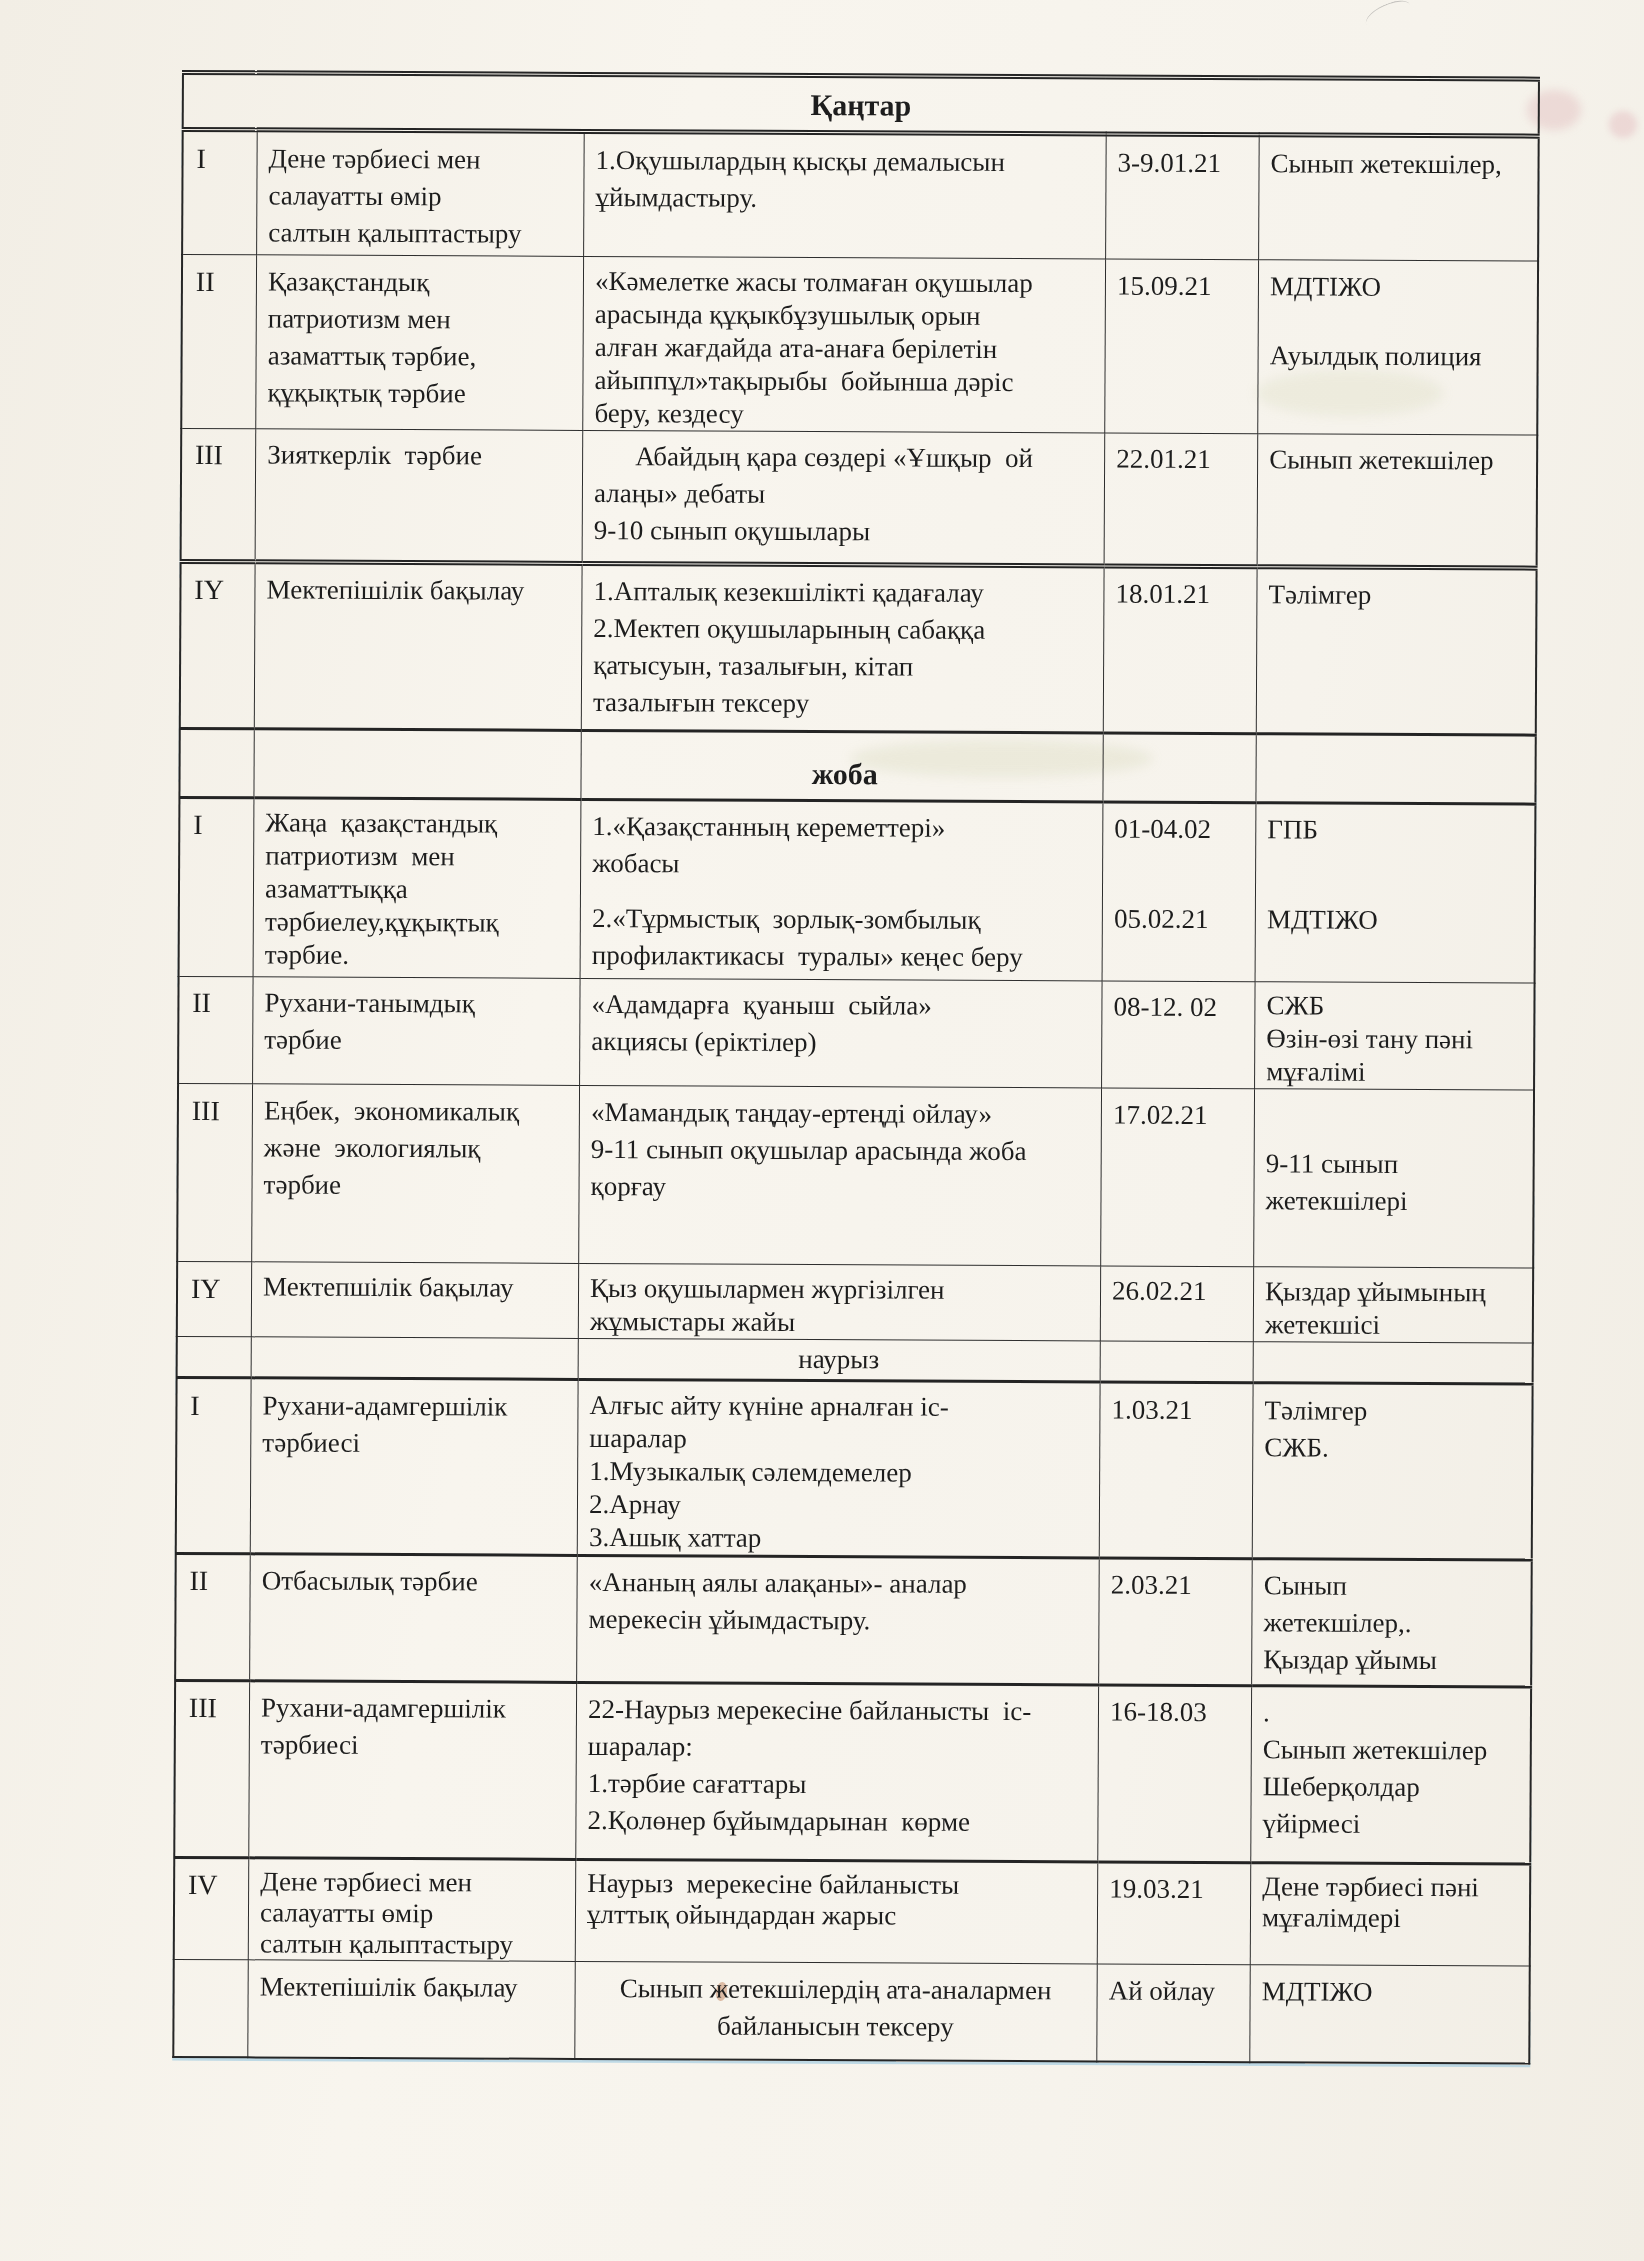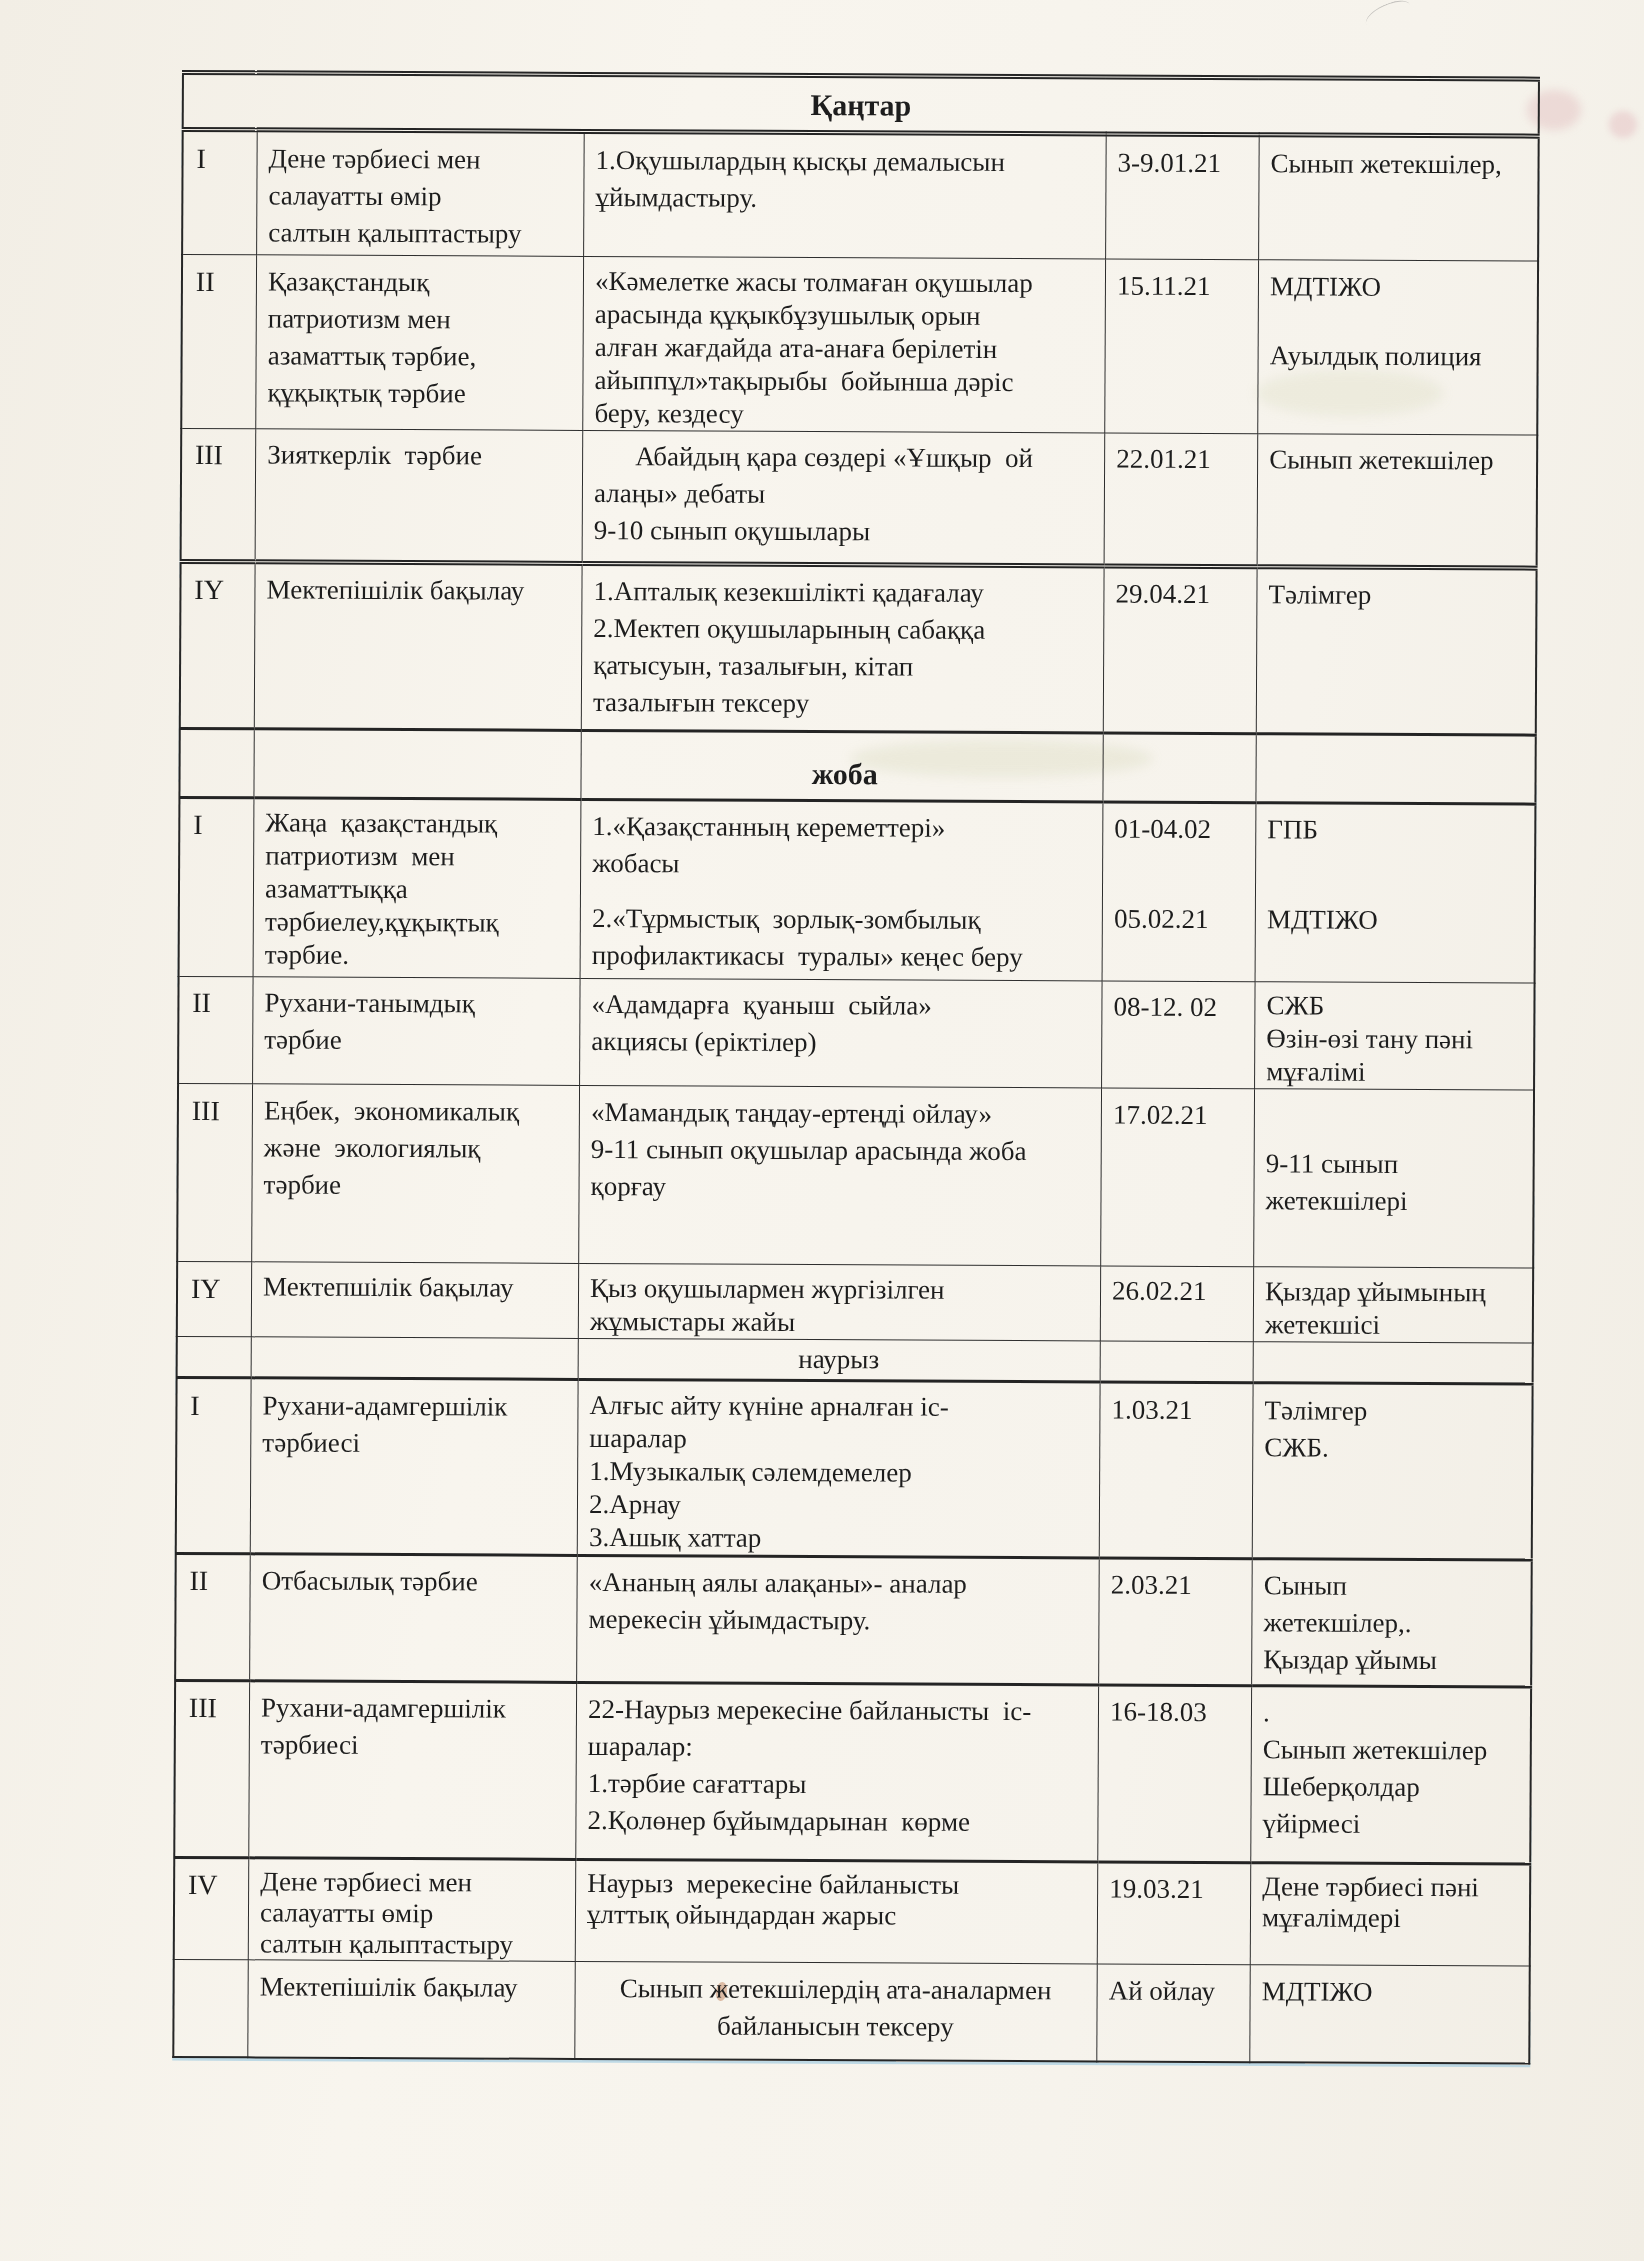--- a/index.html
+++ b/index.html
@@ -123,21 +123,21 @@
         <div class="ln">құқықтық тәрбие</div>
       </td>
       <td class="c3 lh52">
         <div class="ln">«Кәмелетке жасы толмаған оқушылар</div>
         <div class="ln">арасында құқыкбұзушылық орын</div>
         <div class="ln">алған жағдайда ата-анаға берілетін</div>
         <div class="ln">айыппұл»тақырыбы  бойынша дәріс</div>
         <div class="ln">беру, кездесу</div>
       </td>
       <td class="c4">
-            <div class="ln">15.11.21</div>
+            <div class="ln">15.09.21</div>
           </td>
       <td class="c5">
         <div class="ln">МДТІЖО</div>
         <div class="ln g50">Ауылдық полиция</div>
       </td>
     </tr>
 
     <tr class="hv" style="height:133px">
       <td class="c1">
             <div class="ln">III</div>
@@ -165,21 +165,21 @@
       <td class="c2">
             <div class="ln">Мектепішілік бақылау</div>
           </td>
       <td class="c3">
         <div class="ln">1.Апталық кезекшілікті қадағалау</div>
         <div class="ln">2.Мектеп оқушыларының сабаққа</div>
         <div class="ln">қатысуын, тазалығын, кітап</div>
         <div class="ln">тазалығын тексеру</div>
       </td>
       <td class="c4">
-            <div class="ln">29.04.21</div>
+            <div class="ln">18.01.21</div>
           </td>
       <td class="c5">
             <div class="ln">Тәлімгер</div>
           </td>
     </tr>
 
     <tr class="hv2" style="height:69px">
       <td></td>
       <td></td>
       <td class="mh"><div class="ln">жоба</div></td>

